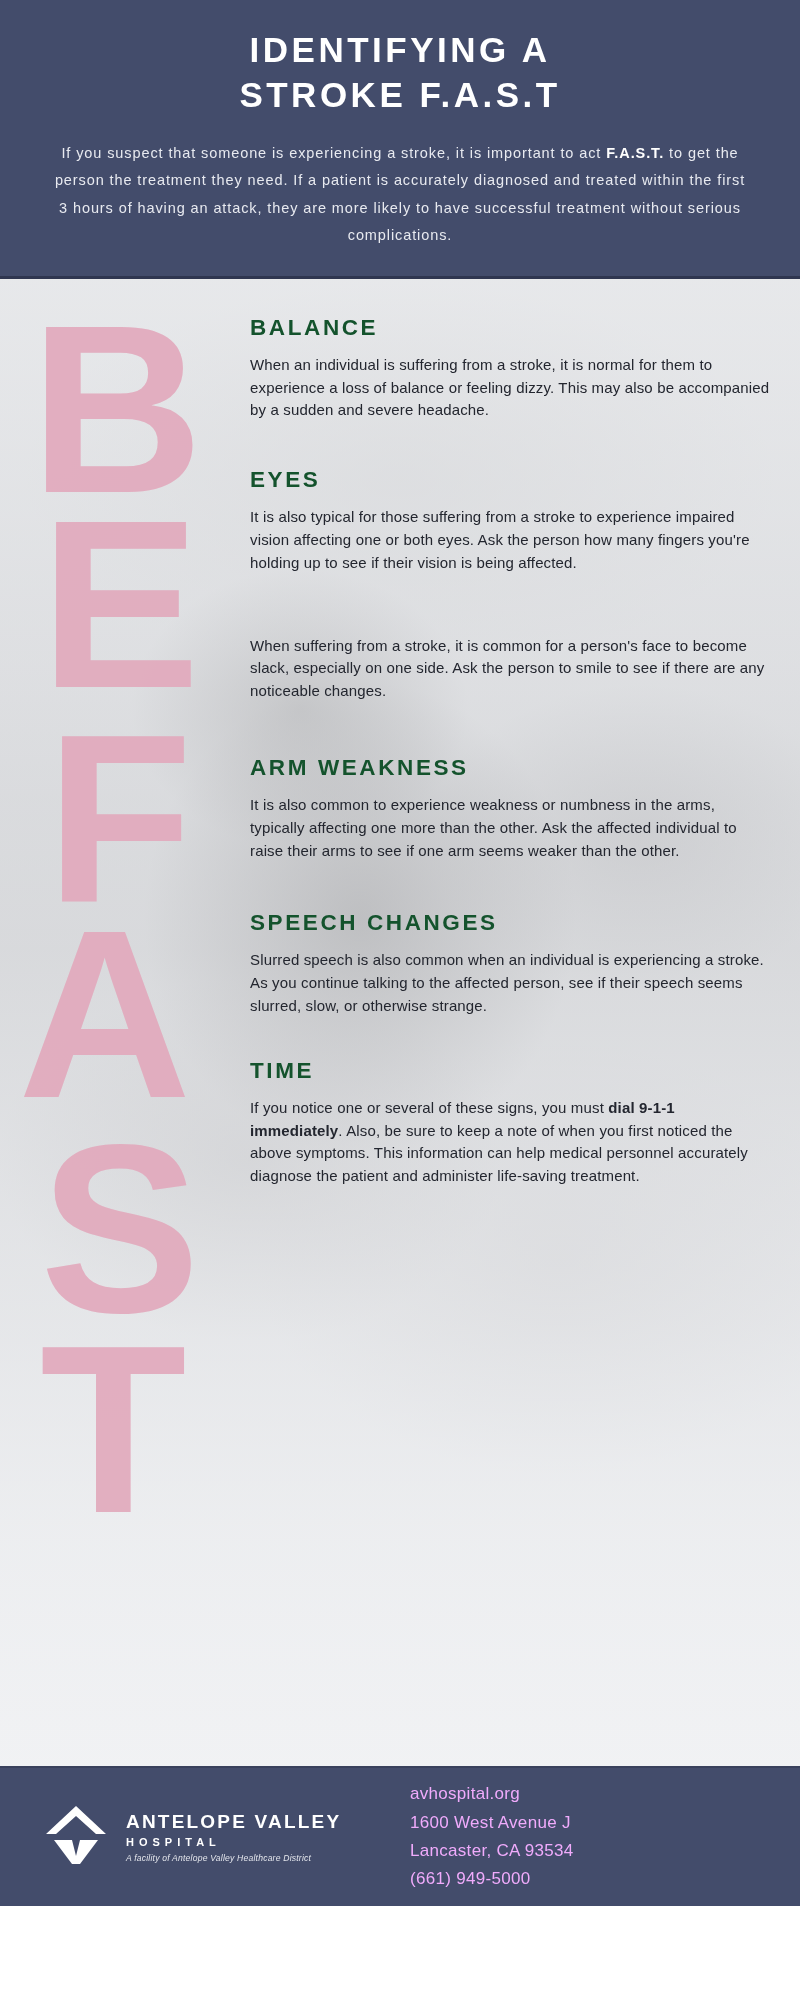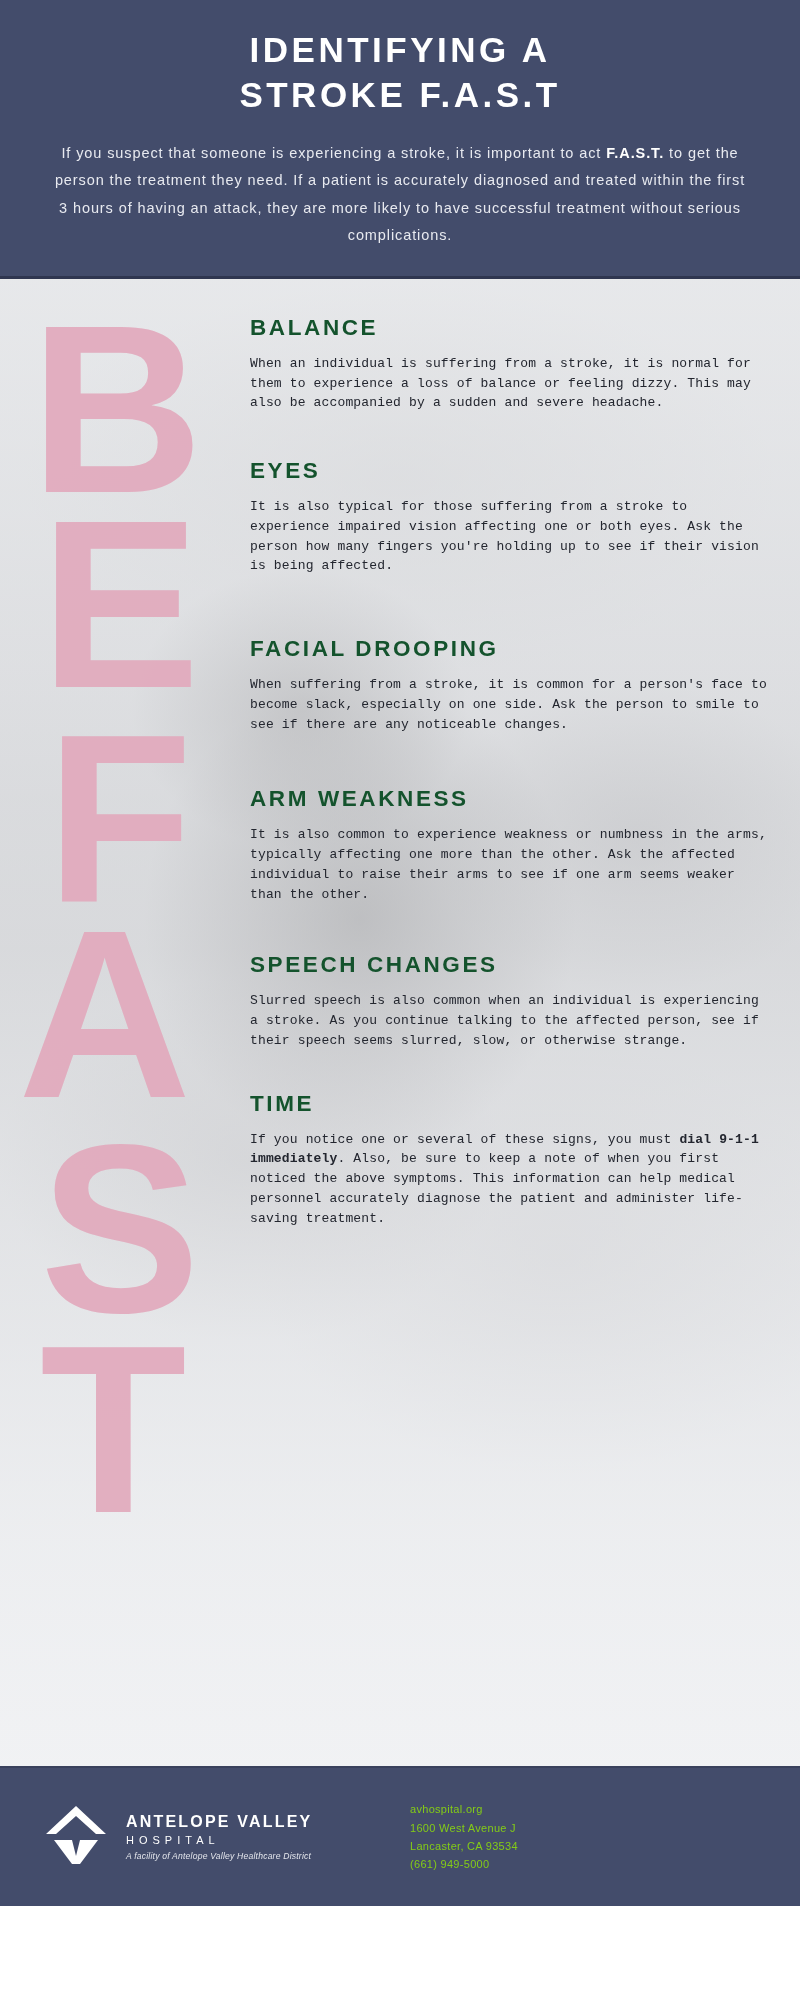--- a/index.html
+++ b/index.html
@@ -100,24 +100,23 @@
   .section-title {
     color: #14532d;
     font-size: 22.5px;
     font-weight: bold;
     letter-spacing: 2.6px;
     text-transform: uppercase;
     margin-bottom: 13px;
   }
   .section-body {
     color: #23262f;
-    font-size: 13px;
+    font-size: 15px;
     line-height: 1.52;
     letter-spacing: 0.15px;
-    font-family: Liberation Mono, monospace;
   }
   .section-body b { font-weight: bold; }
 
   
   .footer {
     position: relative;
     background: #434c6b;
     height: 140px;
     display: flex;
     align-items: center;
@@ -126,41 +125,41 @@
   }
   .logo-block {
     display: flex;
     align-items: center;
     gap: 14px;
     width: 370px;
   }
   .logo-mark { flex: 0 0 auto; }
   .logo-text { color: #ffffff; }
   .logo-name {
-    font-size: 16px;
+    font-size: 19px;
     font-weight: bold;
     letter-spacing: 2.2px;
     line-height: 1.25;
   }
   .logo-name2 {
     font-size: 11px;
-    font-weight: normal;
+    font-weight: bold;
     letter-spacing: 5px;
     margin-top: 2px;
   }
   .logo-tag {
     font-size: 8.6px;
     font-style: italic;
     letter-spacing: 0.2px;
     margin-top: 5px;
     color: #e4e6ec;
   }
   .contact {
-    color: #84cc16;
-    font-size: 11px;
+    color: #f0abfc;
+    font-size: 17px;
     line-height: 1.66;
     letter-spacing: 0.3px;
   }
   .contact .site { font-weight: normal; }
 </style>
 </head>
 <body>
 
 <div class="page">
 
@@ -193,21 +192,20 @@
         <div class="section-title">BALANCE</div>
         <div class="section-body">When an individual is suffering from a stroke, it is normal for them to experience a loss of balance or feeling dizzy. This may also be accompanied by a sudden and severe headache.</div>
       </div>
 
       <div class="section" style="margin-top:45px;">
         <div class="section-title">EYES</div>
         <div class="section-body">It is also typical for those suffering from a stroke to experience impaired vision affecting one or both eyes. Ask the person how many fingers you're holding up to see if their vision is being affected.</div>
       </div>
 
       <div class="section" style="margin-top:60px;">
-        <div class="section-title">FACIAL DROOPING</div>
         <div class="section-body">When suffering from a stroke, it is common for a person's face to become slack, especially on one side. Ask the person to smile to see if there are any noticeable changes.</div>
       </div>
 
       <div class="section" style="margin-top:52px;">
         <div class="section-title">ARM WEAKNESS</div>
         <div class="section-body">It is also common to experience weakness or numbness in the arms, typically affecting one more than the other. Ask the affected individual to raise their arms to see if one arm seems weaker than the other.</div>
       </div>
 
       <div class="section" style="margin-top:48px;">
         <div class="section-title">SPEECH CHANGES</div>

